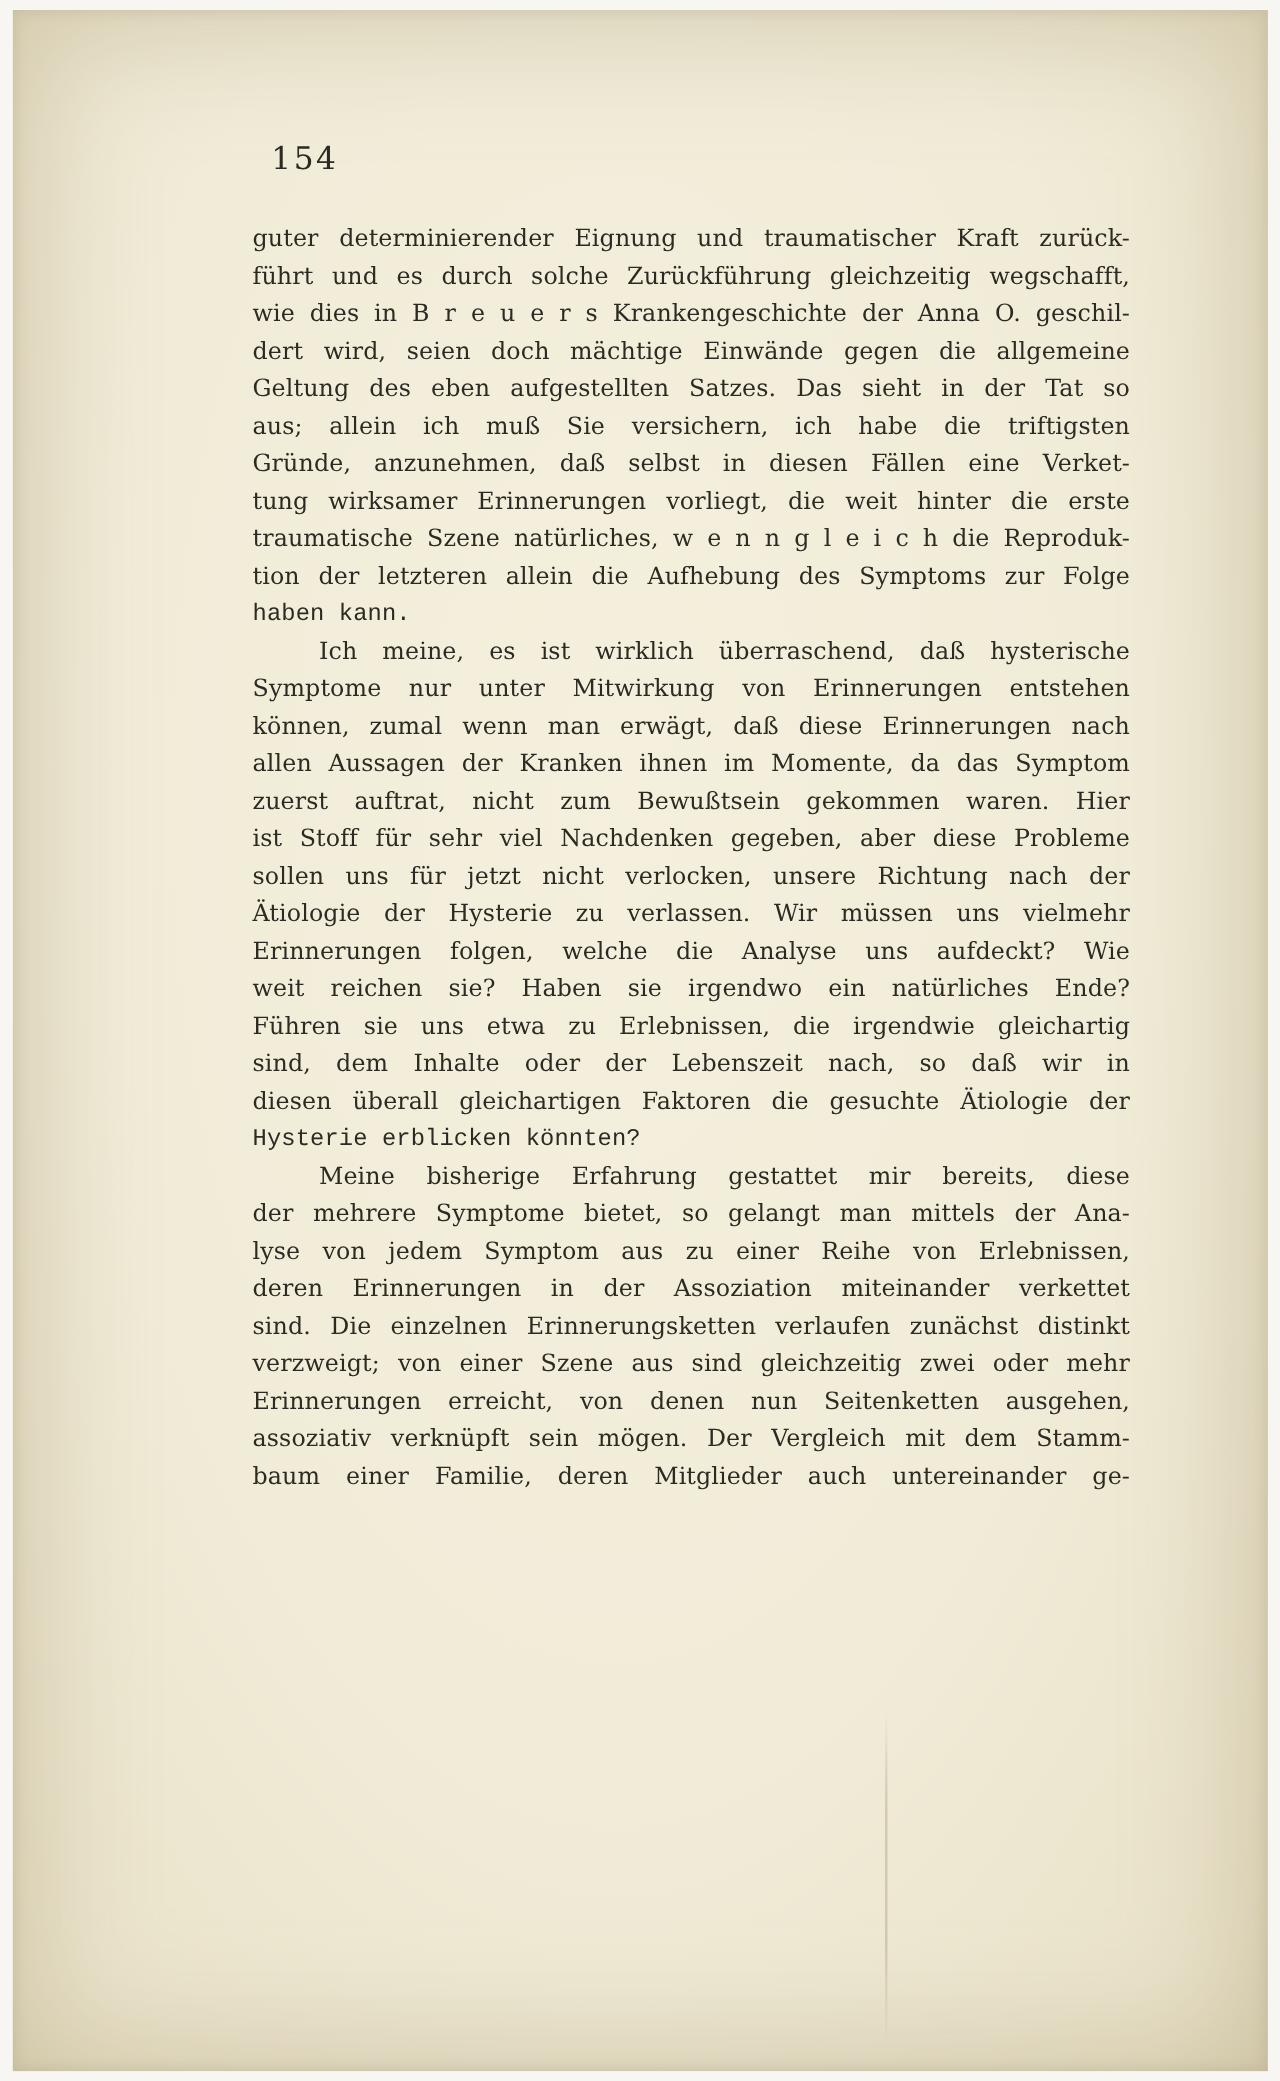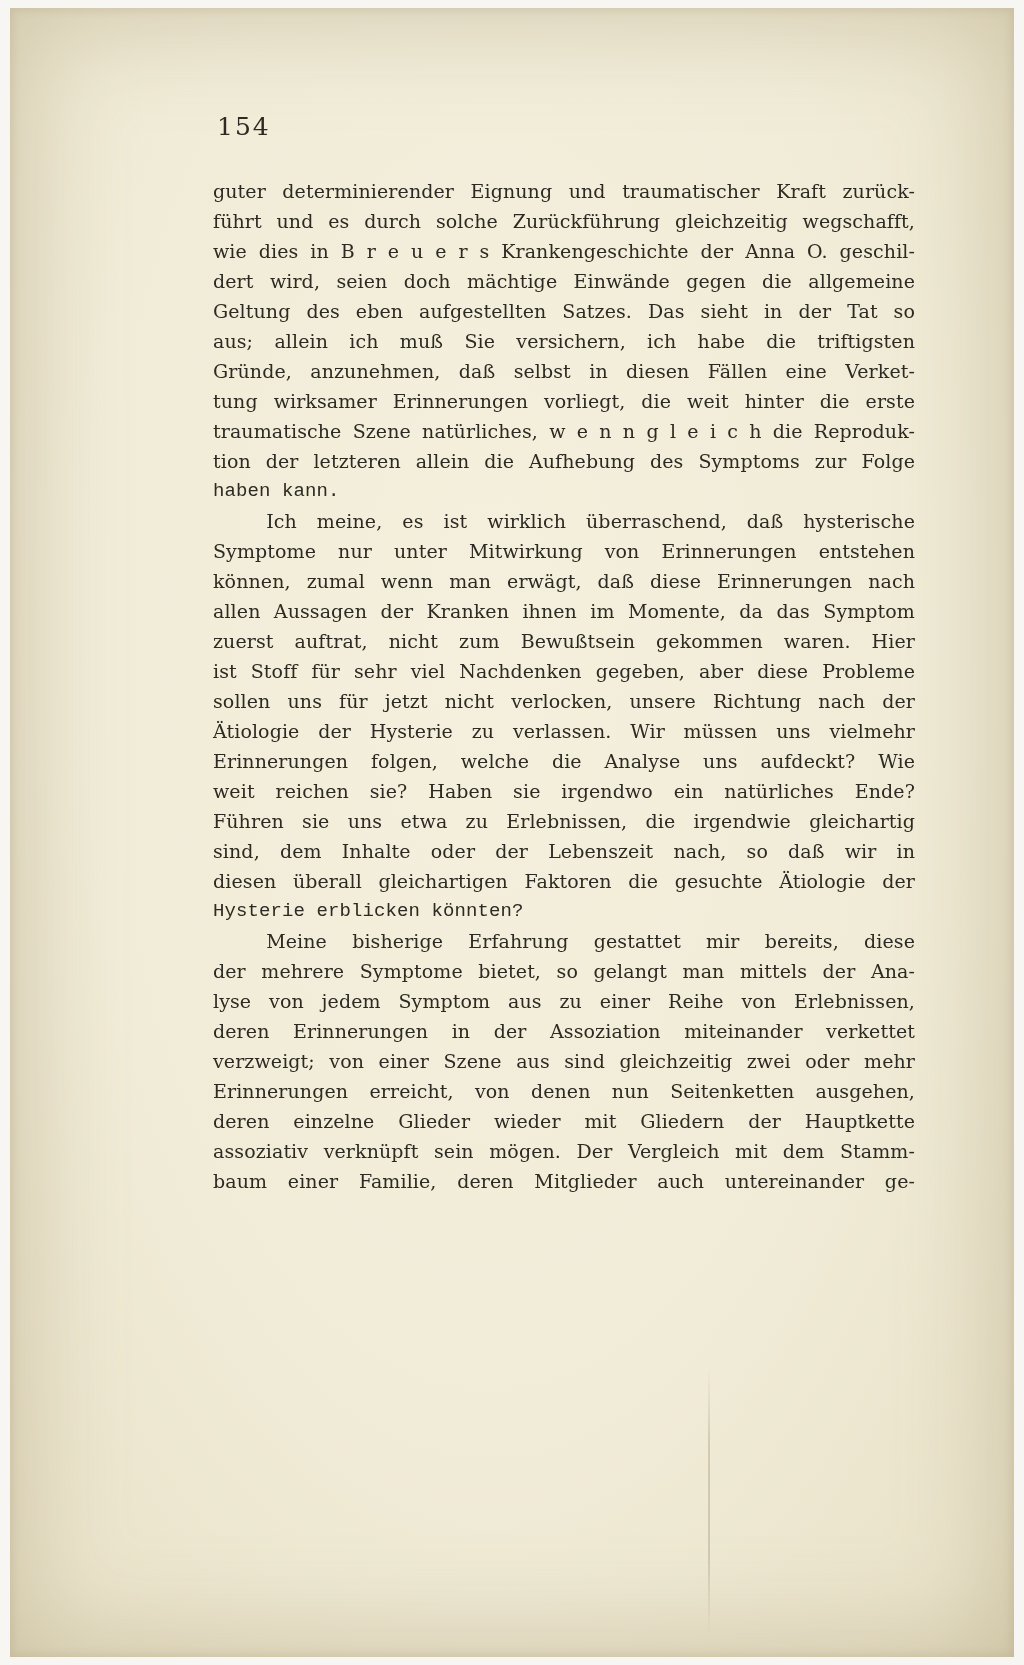--- a/index.html
+++ b/index.html
@@ -25,21 +25,21 @@
   .page-number {
     position: absolute;
     left: 207px;
     top: 104px;
     font-size: 25px;
     letter-spacing: 2px;
     color: #2c2a22;
   }
   .text-block {
     position: absolute;
-    left: 203px;
+    left: 192px;
     top: 168px;
     width: 702px;
     color: #2c2a22;
     font-size: 19px;
     line-height: 30px;
     letter-spacing: 0.1px;
   }
   .para {
     margin: 0;
   }
@@ -100,21 +100,21 @@
         <div class="line">Führen sie uns etwa zu Erlebnissen, die irgendwie gleichartig</div>
         <div class="line">sind, dem Inhalte oder der Lebenszeit nach, so daß wir in</div>
         <div class="line">diesen überall gleichartigen Faktoren die gesuchte Ätiologie der</div>
         <div class="line last">Hysterie erblicken könnten?</div>
       </div>
       <div class="para indent">
         <div class="line">Meine bisherige Erfahrung gestattet mir bereits, diese</div>
         <div class="line">der mehrere Symptome bietet, so gelangt man mittels der Ana-</div>
         <div class="line">lyse von jedem Symptom aus zu einer Reihe von Erlebnissen,</div>
         <div class="line">deren Erinnerungen in der Assoziation miteinander verkettet</div>
+        <div class="line">sind. Die einzelnen Erinnerungsketten verlaufen zunächst distinkt</div>
         <div class="line">verzweigt; von einer Szene aus sind gleichzeitig zwei oder mehr</div>
         <div class="line">Erinnerungen erreicht, von denen nun Seitenketten ausgehen,</div>
-        <div class="line">deren einzelne Glieder wieder mit Gliedern der Hauptkette</div>
         <div class="line">assoziativ verknüpft sein mögen. Der Vergleich mit dem Stamm-</div>
         <div class="line">baum einer Familie, deren Mitglieder auch untereinander ge-</div>
       </div>
     </div>
   <div class="crease"></div>
 </div>
 
 </body></html>

